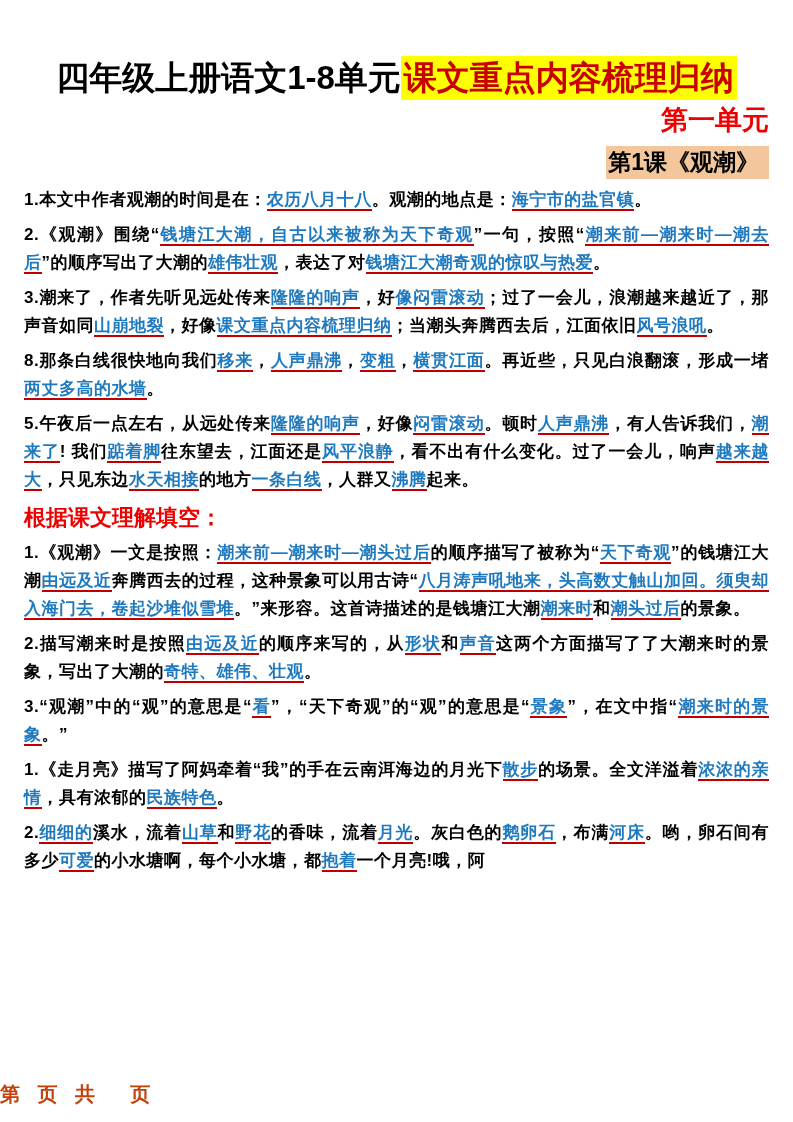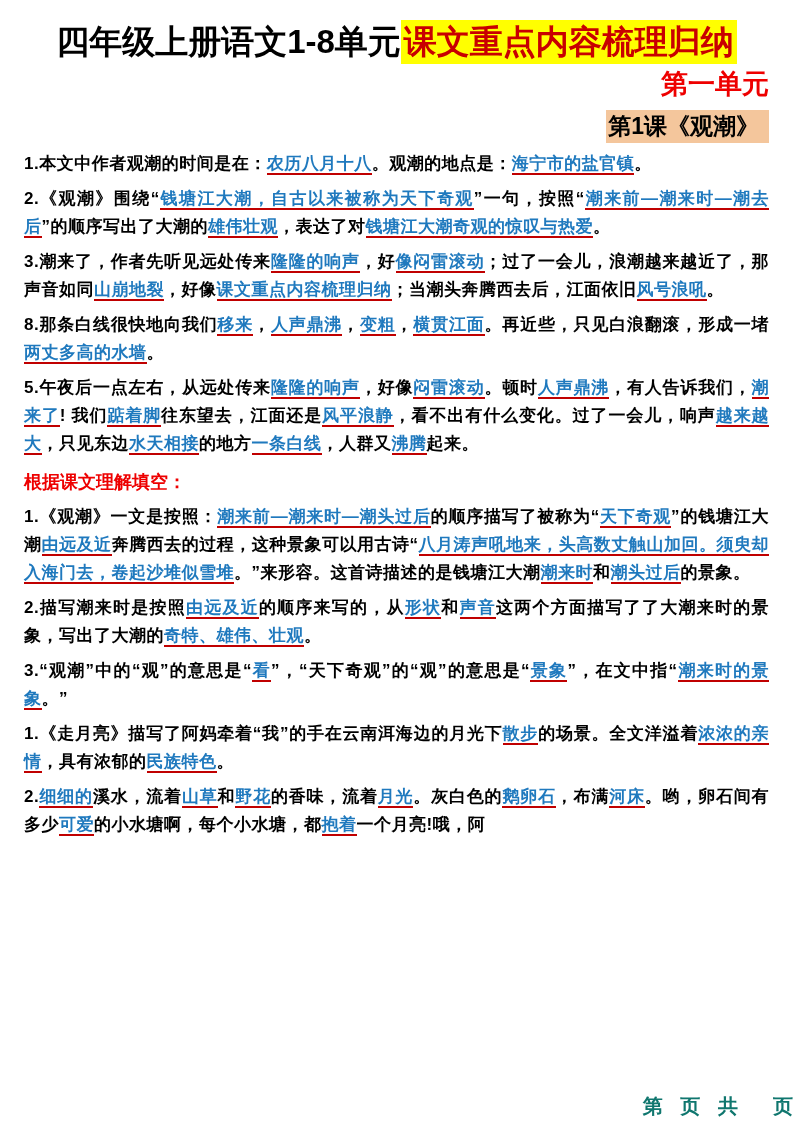--- a/index.html
+++ b/index.html
@@ -1,18 +1,18 @@
 <!DOCTYPE html>
 <html><head>
 <meta charset="utf-8">
 <style>
   html,body{margin:0;padding:0;background:#e8e8e8;}
   .page{
     width:793px;height:1122px;margin:0 auto;background:#fff;
-    position:relative;box-sizing:border-box;padding:20px 24px 0;
+    position:relative;box-sizing:border-box;padding:56px 24px 0;
     font-family:"Liberation Sans","DejaVu Sans",sans-serif;color:#000;
     overflow:hidden;
   }
   .title{
     text-align:center;font-size:33px;font-weight:bold;line-height:44px;
     white-space:nowrap;letter-spacing:0;
   }
   .title-black{color:#000;}
   .title-hl{
     background:var(--yellow,#ffff00);color:var(--title-red,#c80000);
@@ -22,35 +22,35 @@
     text-align:right;color:var(--accent-red,#ee0000);font-size:27px;
     font-weight:bold;line-height:32px;margin-top:4px;
   }
   .doc-body{margin-top:6px;}
   .course-heading{margin:10px 0 2px;text-align:right;}
   .course-heading .chip{
     display:inline-block;background:var(--lesson-bg,#f4c69c);
     font-size:23px;font-weight:bold;line-height:30px;padding:1px 10px 2px 2px;
   }
   .red-heading{
-    color:var(--accent-red,#ee0000);font-size:18px;font-weight:bold;
+    color:var(--accent-red,#ee0000);font-size:22px;font-weight:bold;
     line-height:28px;margin:10px 0 2px;font-family:Liberation Serif, serif;
   }
   .para{
     font-size:17px;line-height:28px;margin:7px 0;text-align:justify;
     font-weight:600;letter-spacing:0.5px;
   }
   .blank{
     color:var(--blank-blue,#1f79be);
     border-bottom:2px solid var(--underline-red,#c00000);
     padding-bottom:0px;
   }
   .footer{
-    position:absolute;left:0;right:0;bottom:2px;text-align:right;
-    font-size:20px;font-weight:600;color:#0f766e;white-space:pre;word-spacing:12px;
+    position:absolute;left:0;right:0;bottom:14px;text-align:left;
+    font-size:20px;font-weight:600;color:#c2410c;white-space:pre;word-spacing:12px;
   }
 </style>
 </head>
 <body>
 
 <div class="page" style="--yellow: #ffff00; --title-red: #c80000; --accent-red: #ee0000; --blank-blue: #1f79be; --underline-red: #c00000; --lesson-bg: #f4c69c;">
   <div class="title">
     <span class="title-black">四年级上册语文1-8单元</span><span class="title-hl">课文重点内容梳理归纳</span>
   </div>
   <div class="subtitle">第一单元</div>

